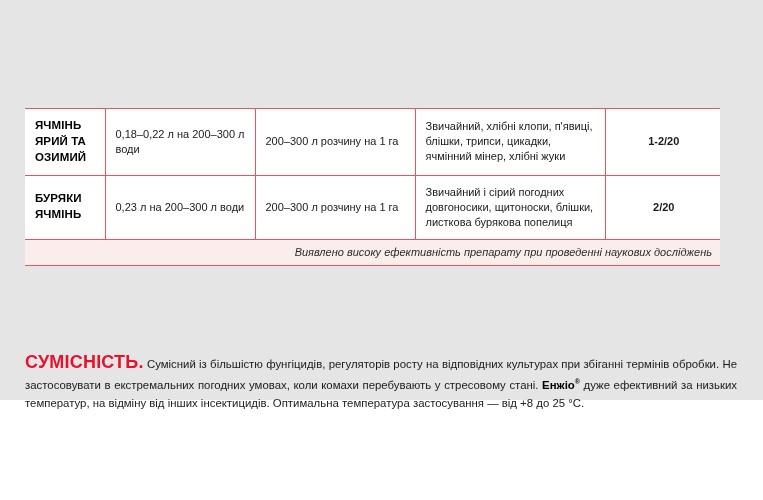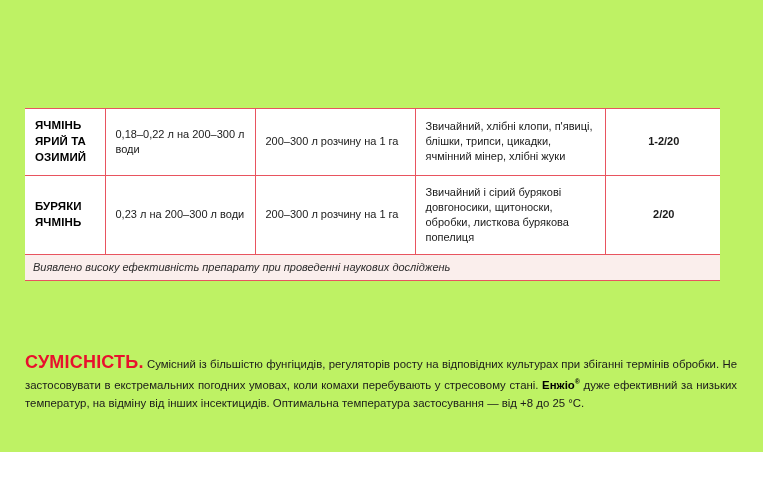--- a/index.html
+++ b/index.html
@@ -11,22 +11,22 @@
     width: 763px;
     height: 500px;
     font-family: "Liberation Sans", sans-serif;
     color: #1a1a1a;
     overflow: hidden;
   }
 
   .page {
     position: relative;
     width: 763px;
-    height: 452px;
-    background: #bef264;
+    height: 400px;
+    background: #e5e5e5;
   }
 
   
   .table-wrap {
     position: absolute;
     left: 25px;
     top: 108px;
     width: 695px;
   }
 
@@ -74,21 +74,21 @@
 
   .cell-rate {
     text-align: center;
     color: #1a1a1a;
     font-weight: bold;
   }
 
   
   tr.banner-row td {
     background: #faeeec;
-    text-align: left;
+    text-align: right;
     font-style: italic;
     font-size: 11px;
     color: #2b2b2b;
     padding: 5px 8px;
     border-top: 1.4px solid #e8545f;
     border-bottom: 1.4px solid #e8545f;
   }
 
   
   .compat {
@@ -137,21 +137,21 @@
           <td class="cell-dose vline-right">0,18–0,22 л на 200–300 л води</td>
           <td class="cell-solution vline-right">200–300 л розчину на 1 га</td>
           <td class="cell-pests vline-right">Звичайний, хлібні клопи, п'явиці, блішки, трипси, цикадки, ячмінний мінер, хлібні жуки</td>
           <td class="cell-rate">1-2/20</td>
         </tr>
 
         <tr>
           <td class="crop-name vline-right">БУРЯКИ ЯЧМІНЬ</td>
           <td class="cell-dose vline-right">0,23 л на 200–300 л води</td>
           <td class="cell-solution vline-right">200–300 л розчину на 1 га</td>
-          <td class="cell-pests vline-right">Звичайний і сірий бурякові довгоносики, щитоноски, обробки, листкова бурякова попелиця</td>
+          <td class="cell-pests vline-right">Звичайний і сірий погодних довгоносики, щитоноски, блішки, листкова бурякова попелиця</td>
           <td class="cell-rate">2/20</td>
         </tr>
 
 
         <tr class="banner-row">
           <td colspan="5">Виявлено високу ефективність препарату при проведенні наукових досліджень</td>
         </tr>
 
 
       </tbody>

